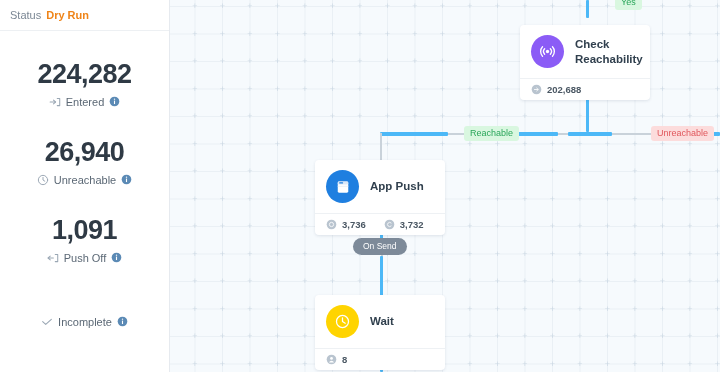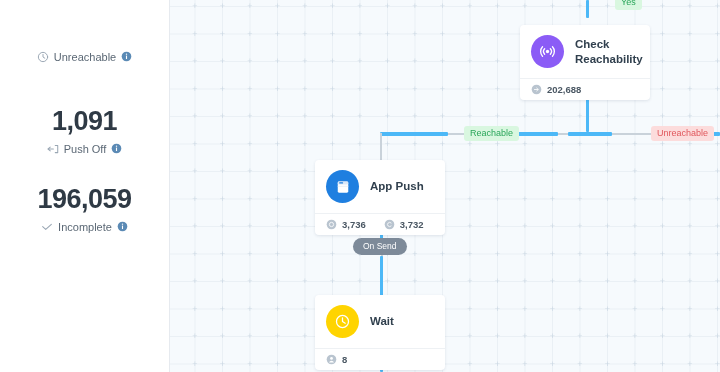--- a/index.html
+++ b/index.html
@@ -106,25 +106,50 @@
   .metric-ico{width:11px;height:11px;flex:0 0 11px;color:#9aa7b4;}
   .metric-ico svg{display:block;width:11px;height:11px;}
 </style>
 </head>
 <body>
 
 <div class="app">
 
   <div class="stats-panel">
 
+    <div class="status-row">
+      <span class="status-label">Status</span>
+      <span class="status-value">Dry Run</span>
+    </div>
 
     <div class="stat-list">
 
-
       <div class="stat">
+        <div class="stat-num">224,282</div>
+        <div class="stat-cap">
+          <span class="cap-ico">
+            <svg viewBox="0 0 16 16" fill="none" stroke="currentColor" stroke-width="1.4" stroke-linecap="round" stroke-linejoin="round">
+              <path d="M1.5 8h7"></path>
+                <path d="M6 5.5 8.8 8 6 10.5"></path>
+              <path d="M11 3.2h3.3v9.6H11"></path>
+            </svg>
+          </span>
+          <span>Entered</span>
+          <span class="info-ico">
+            <svg viewBox="0 0 16 16">
+                <circle cx="8" cy="8" r="7" fill="#5b8ab5"></circle>
+              <rect x="7.2" y="6.7" width="1.6" height="5" fill="#fff"></rect>
+              <circle cx="8" cy="4.6" r="1" fill="#fff"></circle>
+              </svg>
+          </span>
+        </div>
+      </div>
+
+      <div class="stat">
+        <div class="stat-num">26,940</div>
         <div class="stat-cap">
           <span class="cap-ico">
             <svg viewBox="0 0 16 16" fill="none" stroke="currentColor" stroke-width="1.3" stroke-linecap="round" stroke-linejoin="round">
               <circle cx="8" cy="8" r="6.2"></circle>
                 <path d="M8 4.6V8l2.4 1.6"></path>
             </svg>
           </span>
           <span>Unreachable</span>
           <span class="info-ico">
             <svg viewBox="0 0 16 16">
@@ -151,21 +176,20 @@
             <svg viewBox="0 0 16 16">
                 <circle cx="8" cy="8" r="7" fill="#5b8ab5"></circle>
               <rect x="7.2" y="6.7" width="1.6" height="5" fill="#fff"></rect>
               <circle cx="8" cy="4.6" r="1" fill="#fff"></circle>
               </svg>
           </span>
         </div>
       </div>
 
       <div class="stat">
-        <div class="stat-num">196,059</div>
         <div class="stat-cap">
           <span class="cap-ico">
             <svg viewBox="0 0 16 16" fill="none" stroke="currentColor" stroke-width="1.4" stroke-linecap="round" stroke-linejoin="round">
               <path d="M2.2 7.4 6.3 11.3 13.8 4.4"></path>
             </svg>
           </span>
           <span>Incomplete</span>
           <span class="info-ico">
             <svg viewBox="0 0 16 16">
                 <circle cx="8" cy="8" r="7" fill="#5b8ab5"></circle>

